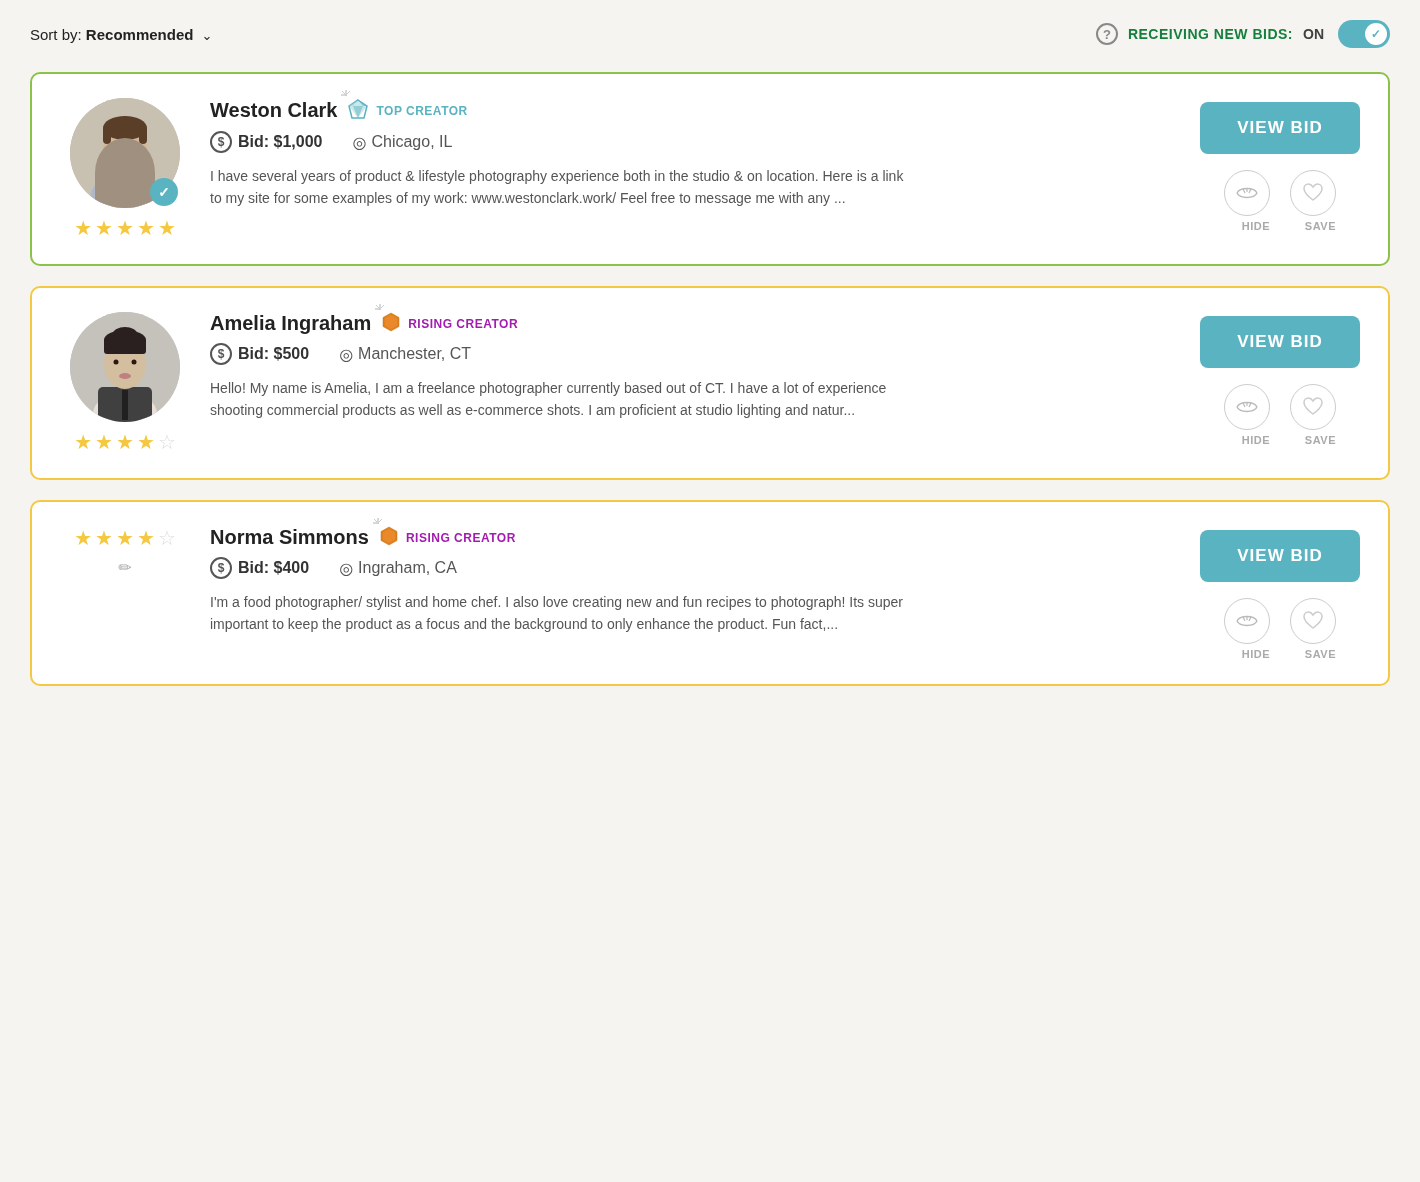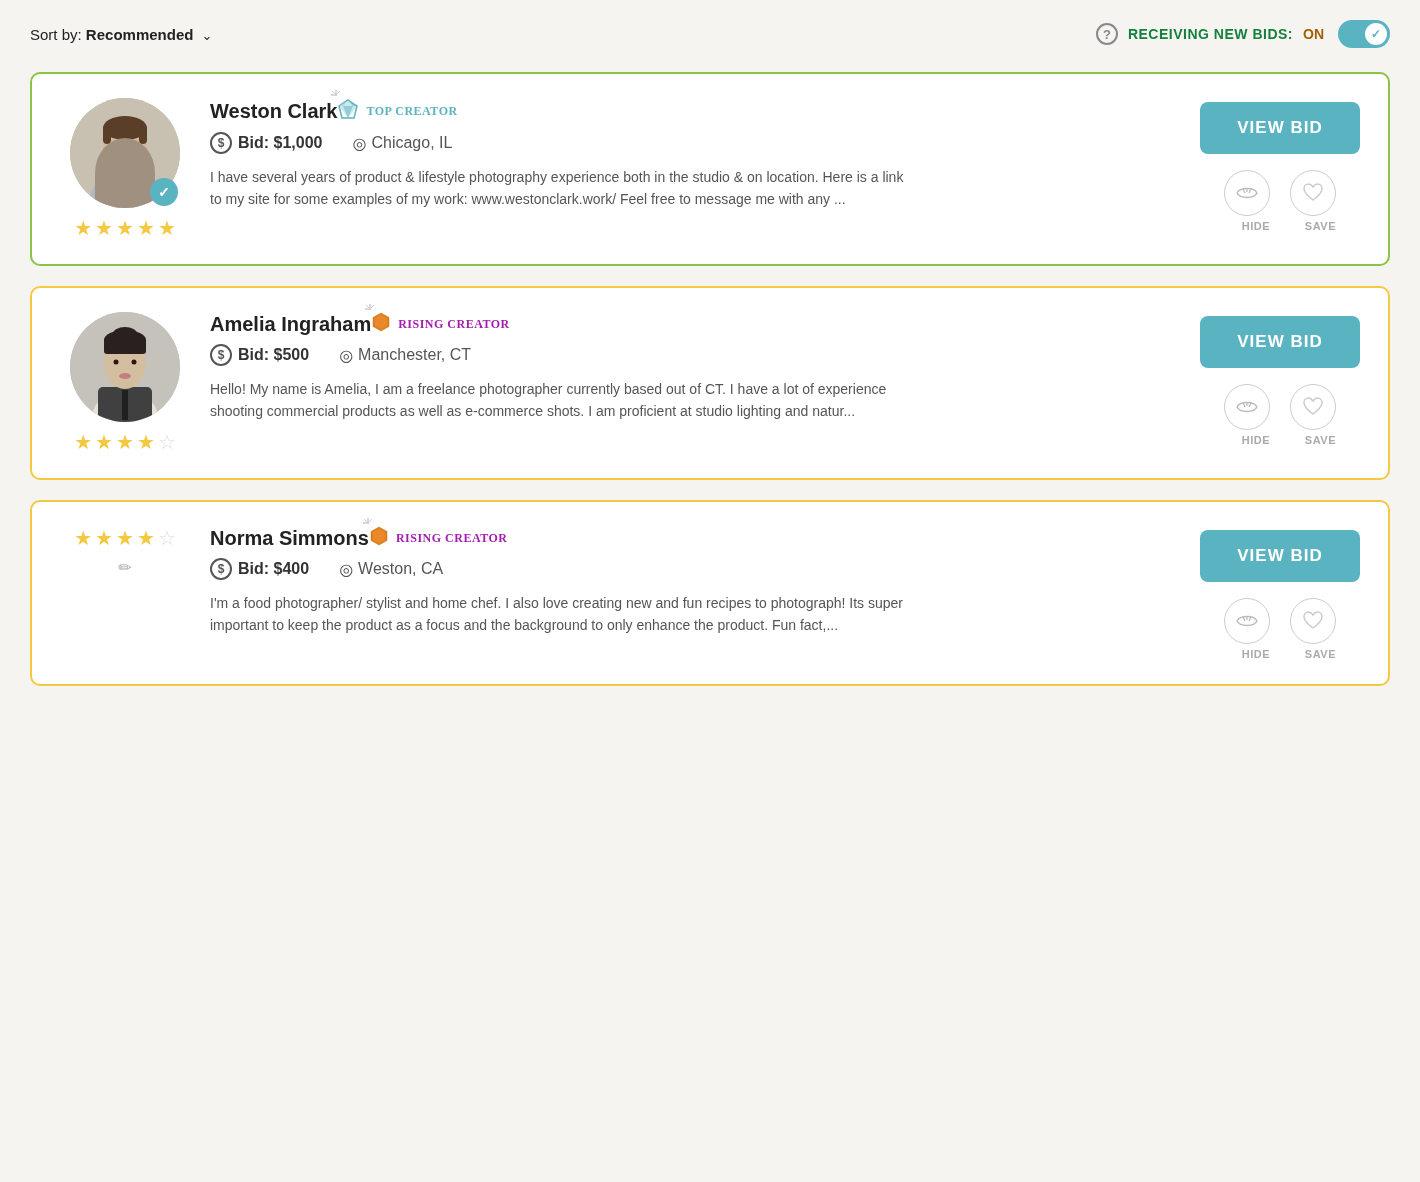--- a/index.html
+++ b/index.html
@@ -47,21 +47,21 @@
     }
     .bids-label {
       font-size: 14px;
       font-weight: 700;
       letter-spacing: 0.5px;
       color: #15803d;
     }
     .bids-on {
       font-size: 14px;
       font-weight: 700;
-      color: #a16207;
+      color: #404040;
       margin-right: 4px;
     }
     .toggle-switch {
       width: 52px; height: 28px;
       background: #5ab3c0;
       border-radius: 14px;
       position: relative;
       cursor: pointer;
       display: flex; align-items: center;
     }
@@ -177,35 +177,35 @@
     }
     .star-empty { color: #ddd; }
 
     
     .creator-info {
       flex: 1;
     }
     .creator-name-row {
       display: flex;
       align-items: center;
+      gap: 10px;
       margin-bottom: 8px;
     }
     .creator-name {
       font-size: 20px;
       font-weight: 700;
       color: #222;
     }
     .creator-badge {
       display: flex;
       align-items: center;
       gap: 5px;
       font-size: 12px;
       font-weight: 700;
       letter-spacing: 0.5px;
-      font-family: Liberation Serif, serif;
     }
     .badge-top { color: #5ab3c0; }
     .badge-rising { color: #a21caf; }
 
     .bid-location-row {
       display: flex;
       align-items: center;
       gap: 30px;
       margin-bottom: 12px;
     }
@@ -550,21 +550,21 @@
             RISING CREATOR
           </span>
         </div>
         <div class="bid-location-row">
           <div class="bid-info">
             <div class="dollar-circle">$</div>
             <span>Bid: $400</span>
           </div>
           <div class="location-info">
             <span class="pin-icon">◎</span>
-            <span>Weston, CA</span>
+            <span>Ingraham, CA</span>
           </div>
         </div>
         <div class="creator-bio">
           I'm a food photographer/ stylist and home chef. I also love creating new and fun recipes to photograph! Its super important to keep the product as a focus and the background to only enhance the product. Fun fact,...
         </div>
       </div>
 
       <div class="card-actions">
         <button class="view-bid-btn">VIEW BID</button>
         <div class="hide-save-row">

